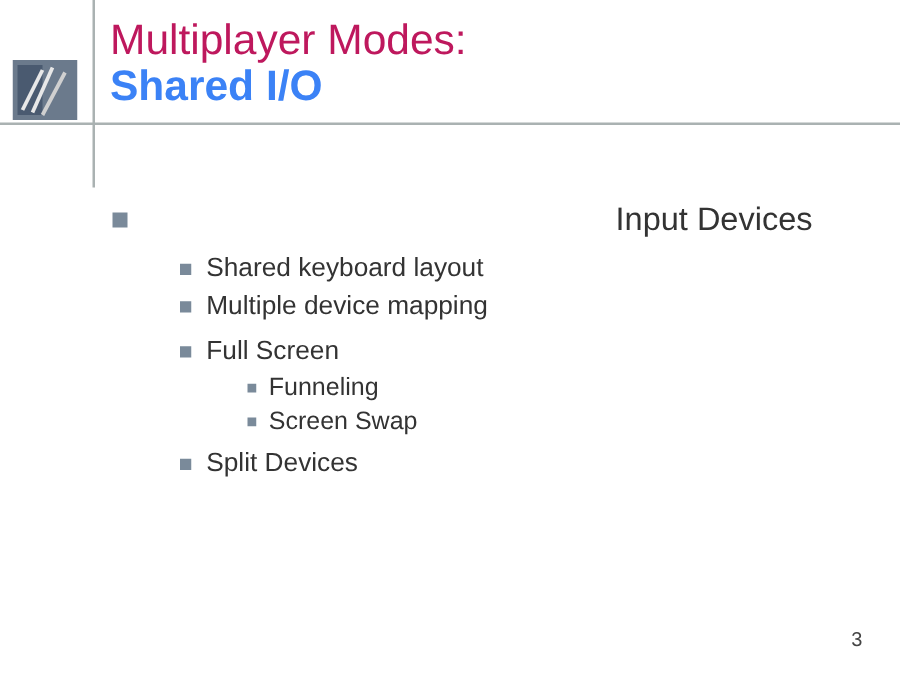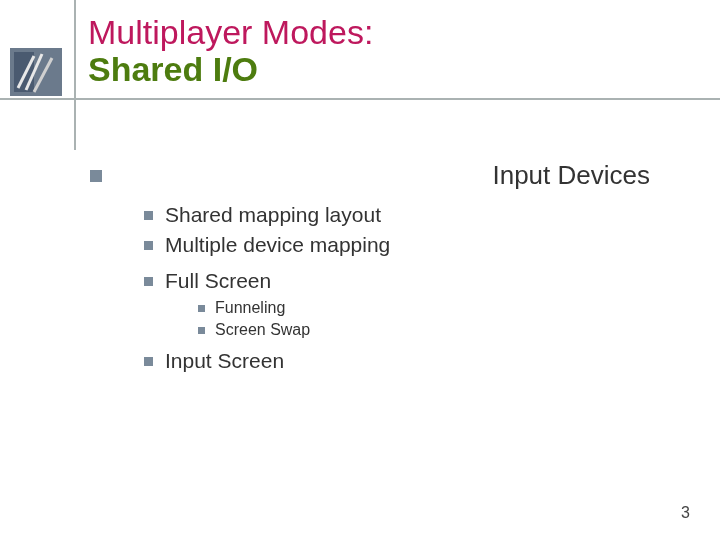--- a/index.html
+++ b/index.html
@@ -4,28 +4,28 @@
 <style>
   * { margin: 0; padding: 0; box-sizing: border-box; }
   html, body { width: 720px; height: 540px; background: #ffffff; font-family: Verdana, Geneva, sans-serif; color: #333333; overflow: hidden; }
   .slide { position: relative; width: 720px; height: 540px; }
   .logo { position: absolute; left: 10px; top: 48px; width: 52px; height: 48px; }
   .logo svg { display: block; }
   .vline { position: absolute; left: 74px; top: 0; width: 0; height: 150px; border-left: 2px solid #aab2b2; }
   .hline { position: absolute; left: 0; top: 98px; width: 720px; height: 0; border-top: 2px solid #aab2b2; }
   .title-block { position: absolute; left: 88px; top: 14px; }
   .title-line1 { font-size: 34px; font-weight: 400; color: #be185d; line-height: 1.1; }
-  .title-line2 { font-size: 34px; font-weight: 700; color: #4d7c0f; line-height: 1.1; }
+  .title-line2 { font-size: 34px; font-weight: 700; color: #3b82f6; line-height: 1.1; }
   .content { position: absolute; left: 90px; top: 156px; width: 560px; }
   .bullet { width: 10px; height: 10px; background: #7a8a9a; display: inline-block; flex: 0 0 auto; }
   .lvl1 { display: flex; align-items: center; gap: 14px; font-size: 26px; margin-bottom: 12px; margin-top: 4px; justify-content: space-between; }
   .lvl1 .bullet { width: 12px; height: 12px; }
   .lvl2 { display: flex; align-items: center; gap: 12px; font-size: 21px; margin-left: 54px; margin-bottom: 6px; }
   .lvl2 .bullet { width: 9px; height: 9px; }
-  .lvl3 { display: flex; align-items: center; gap: 10px; font-size: 16px; margin-left: 108px; margin-bottom: 4px; }
+  .lvl3 { display: flex; align-items: center; gap: 10px; font-size: 20px; margin-left: 108px; margin-bottom: 4px; }
   .lvl3 .bullet { width: 7px; height: 7px; }
   .spacer-sm { height: 6px; }
   .page-num { position: absolute; right: 30px; bottom: 18px; font-size: 16px; color: #444; }
 </style>
 </head>
 <body>
 
 <div class="slide">
 
   <div class="logo">
@@ -48,21 +48,21 @@
 
   <div class="content">
 
     <div class="lvl1">
       <span class="bullet"></span>
       <span>Input Devices</span>
     </div>
 
     <div class="lvl2">
       <span class="bullet"></span>
-      <span>Shared mapping layout</span>
+      <span>Shared keyboard layout</span>
     </div>
     <div class="lvl2">
       <span class="bullet"></span>
       <span>Multiple device mapping</span>
     </div>
 
     <div class="spacer-sm"></div>
 
 
     <div class="lvl2">
@@ -76,20 +76,20 @@
     </div>
     <div class="lvl3">
       <span class="bullet"></span>
       <span>Screen Swap</span>
     </div>
 
     <div class="spacer-sm"></div>
 
     <div class="lvl2">
       <span class="bullet"></span>
-      <span>Input Screen</span>
+      <span>Split Devices</span>
     </div>
 
   </div>
 
   <div class="page-num">3</div>
 
 </div>
 
 </body></html>

